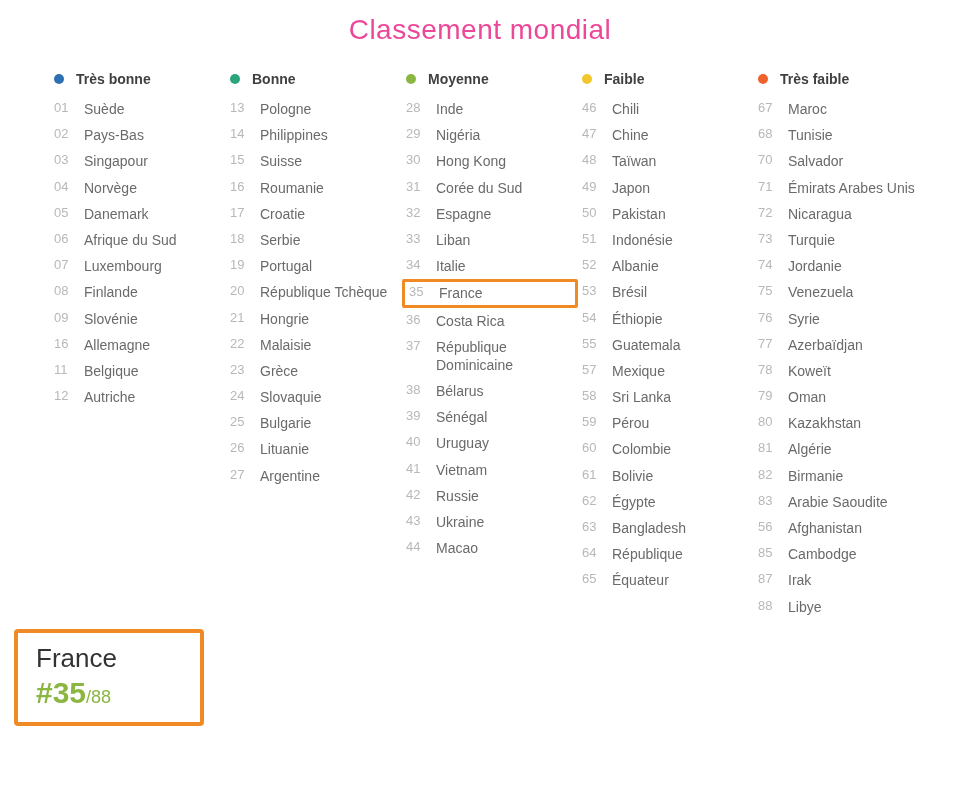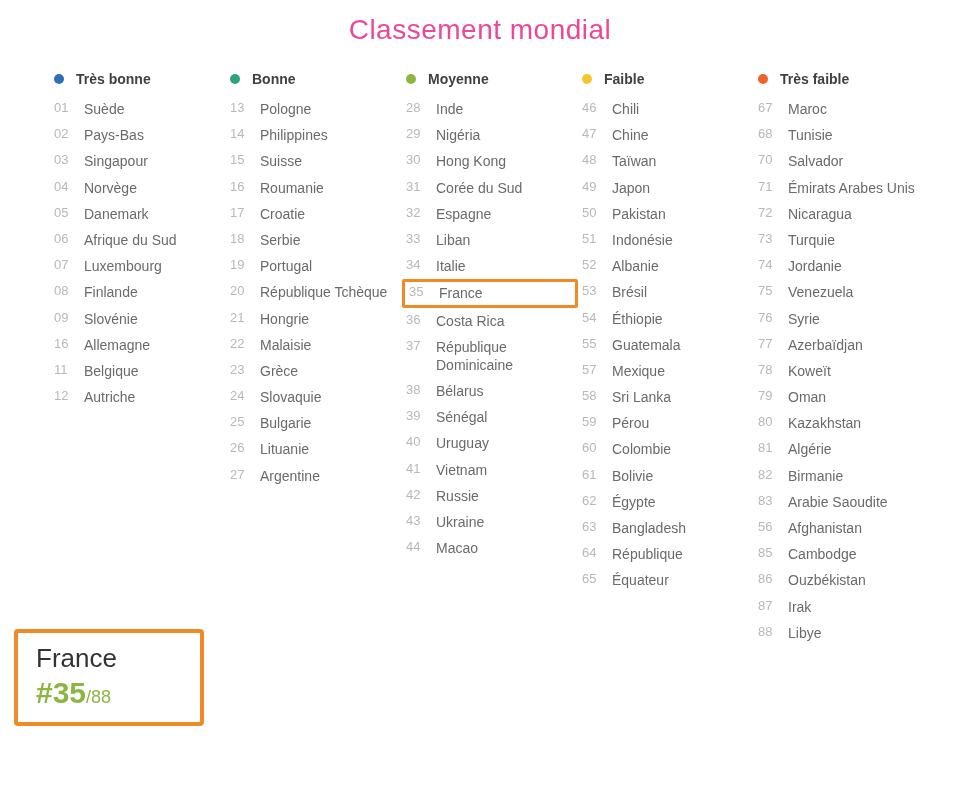--- a/index.html
+++ b/index.html
@@ -455,24 +455,20 @@
       </div>
       <div class="row">
         <span class="rank">56</span>
         <span class="country">Afghanistan</span>
       </div>
       <div class="row">
         <span class="rank">85</span>
         <span class="country">Cambodge</span>
       </div>
       <div class="row">
-        <span class="rank">86</span>
-        <span class="country">Ouzbékistan</span>
-      </div>
-      <div class="row">
         <span class="rank">87</span>
         <span class="country">Irak</span>
       </div>
       <div class="row">
         <span class="rank">88</span>
         <span class="country">Libye</span>
       </div>
     </div>
   </div>
 

